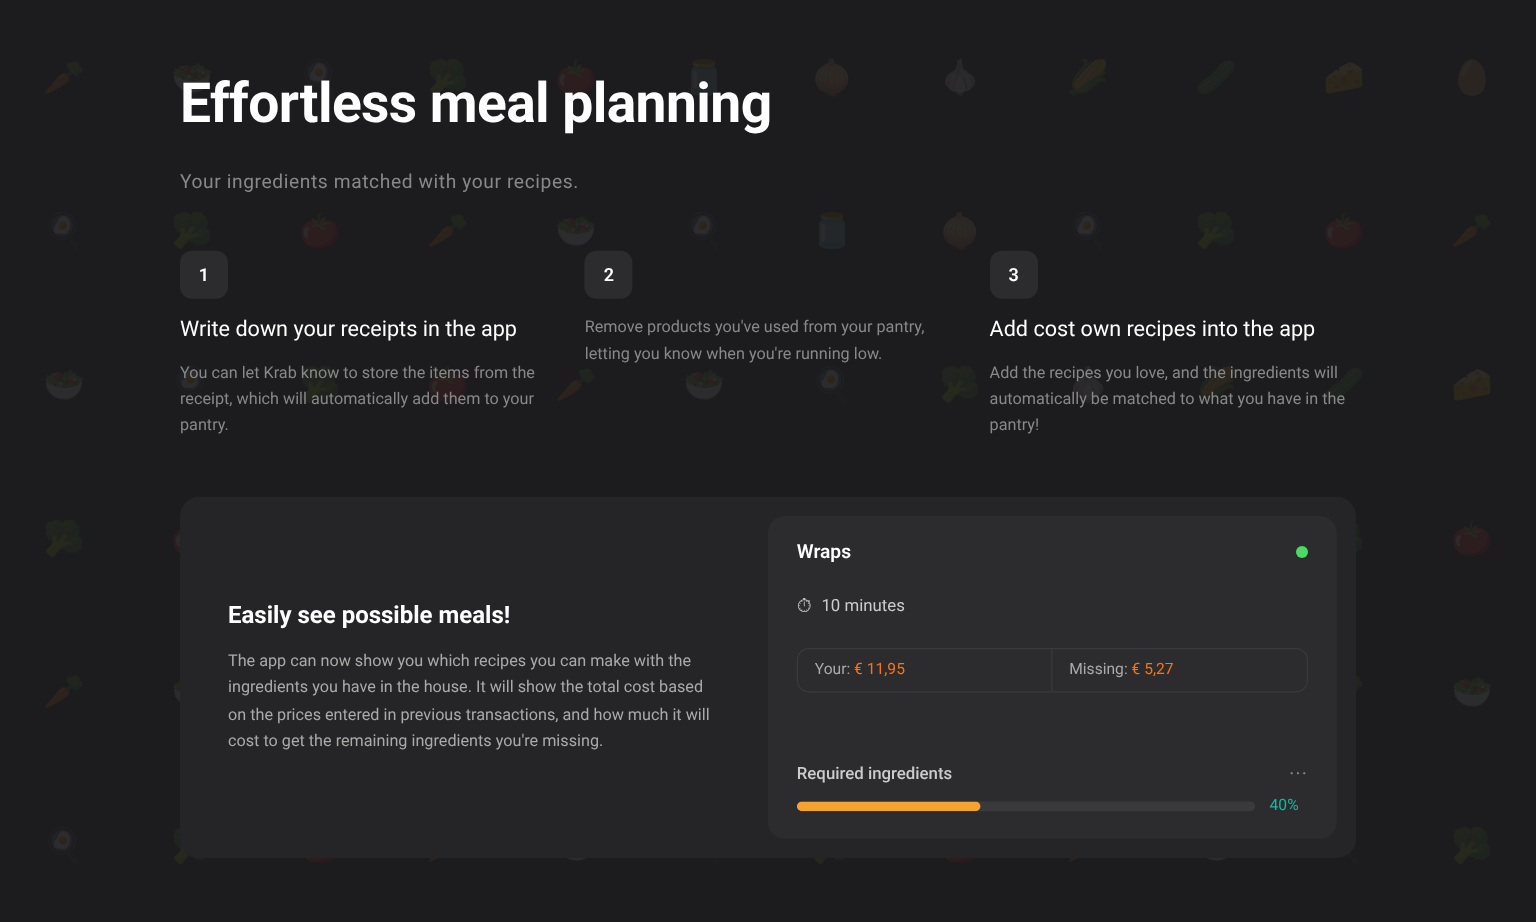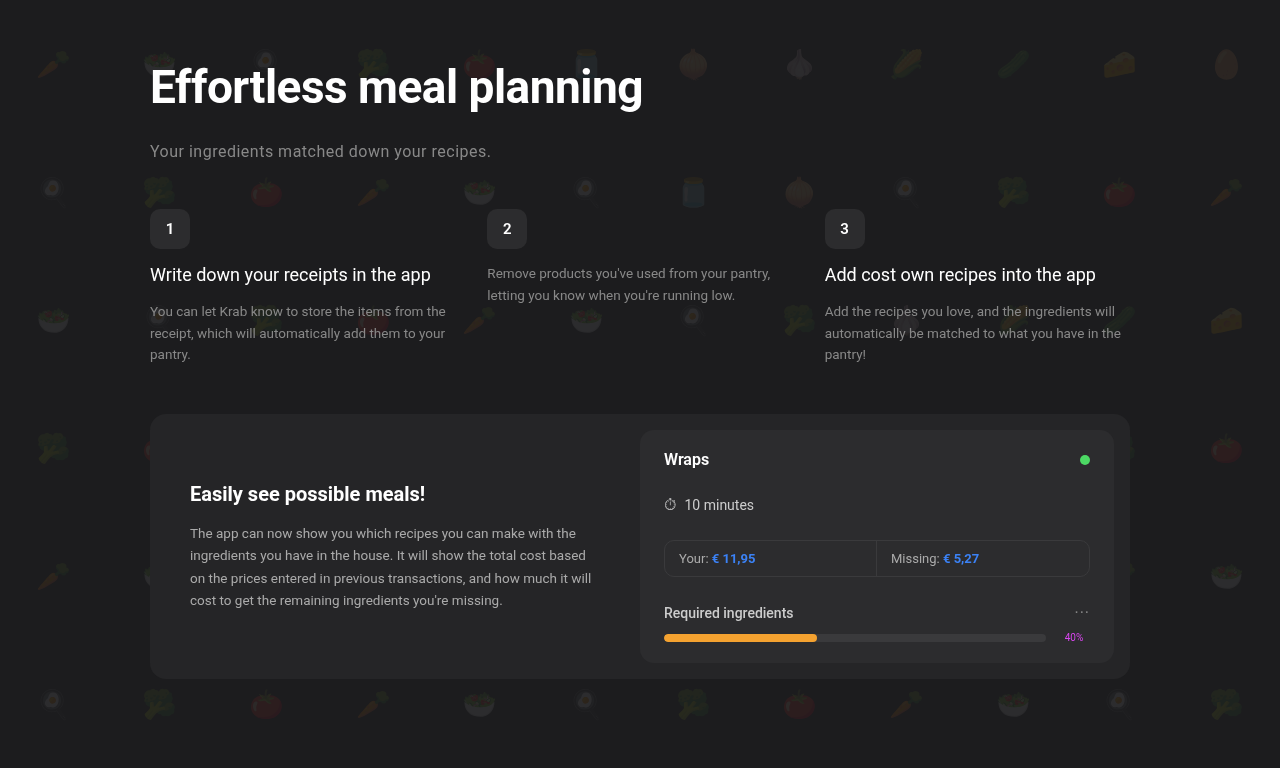--- a/index.html
+++ b/index.html
@@ -192,34 +192,35 @@
       padding: 10px 14px;
       font-size: 13px;
       color: #aaaaaa;
     }
 
     .cost-cell:first-child {
       border-right: 1px solid #3a3a3c;
     }
 
     .cost-value {
-      color: #3b82f6;
-      font-weight: 700;
+      color: #f97316;
+      font-weight: 400;
     }
 
     .ingredients-section {
       display: flex;
       flex-direction: column;
       gap: 10px;
     }
 
     .ingredients-header {
       display: flex;
       align-items: center;
       justify-content: space-between;
+      margin-top: 32px;
     }
 
     .ingredients-label {
       font-size: 14px;
       color: #cccccc;
       font-weight: 500;
     }
 
     .more-icon {
       font-size: 16px;
@@ -242,24 +243,24 @@
     }
 
     .progress-bar-fill {
       height: 100%;
       background-color: #f4a230;
       border-radius: 4px;
       width: 40%;
     }
 
     .progress-pct {
-      font-size: 10px;
-      color: #d946ef;
+      font-size: 13px;
+      color: #14b8a6;
       min-width: 32px;
-      text-align: center;
+      text-align: left;
     }
   </style>
 </head>
 <body>
 
 <div class="bg-overlay"></div>
 
 <div class="bg-icons">
 <div class="bg-icon-cell">🥕</div>
     <div class="bg-icon-cell">🥗</div>
@@ -331,21 +332,21 @@
     <div class="bg-icon-cell">🍅</div>
     <div class="bg-icon-cell">🥕</div>
     <div class="bg-icon-cell">🥗</div>
     <div class="bg-icon-cell">🍳</div>
     <div class="bg-icon-cell">🥦</div>
   </div>
 
 <div class="main-content">
 
   <h1 class="hero-title">Effortless meal planning</h1>
-  <p class="hero-subtitle">Your ingredients matched down your recipes.</p>
+  <p class="hero-subtitle">Your ingredients matched with your recipes.</p>
 
   <div class="steps-grid">
 
     <div class="step-card">
       <div class="step-number">1</div>
       <div class="step-title">Write down your receipts in the app</div>
       <div class="step-description">You can let Krab know to store the items from the receipt, which will automatically add them to your pantry.</div>
     </div>
 
     <div class="step-card">

